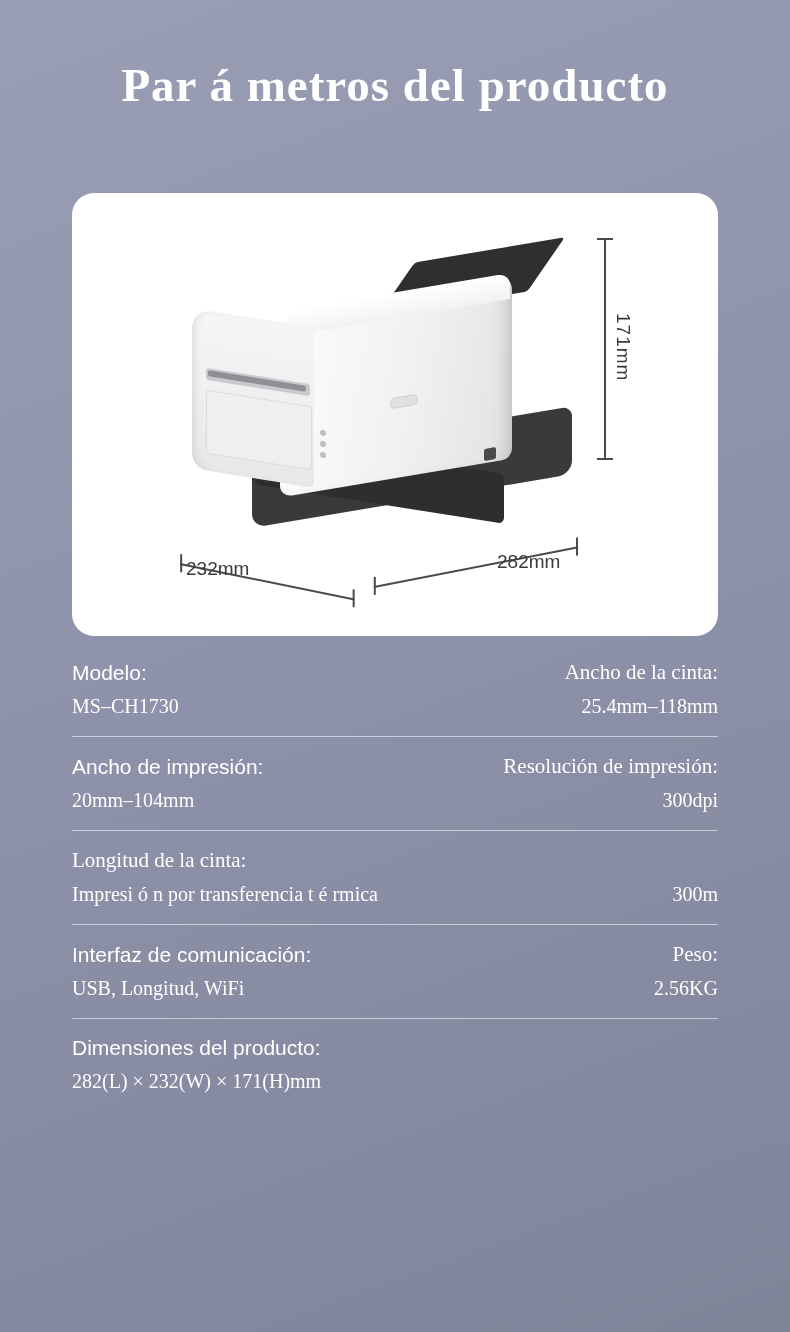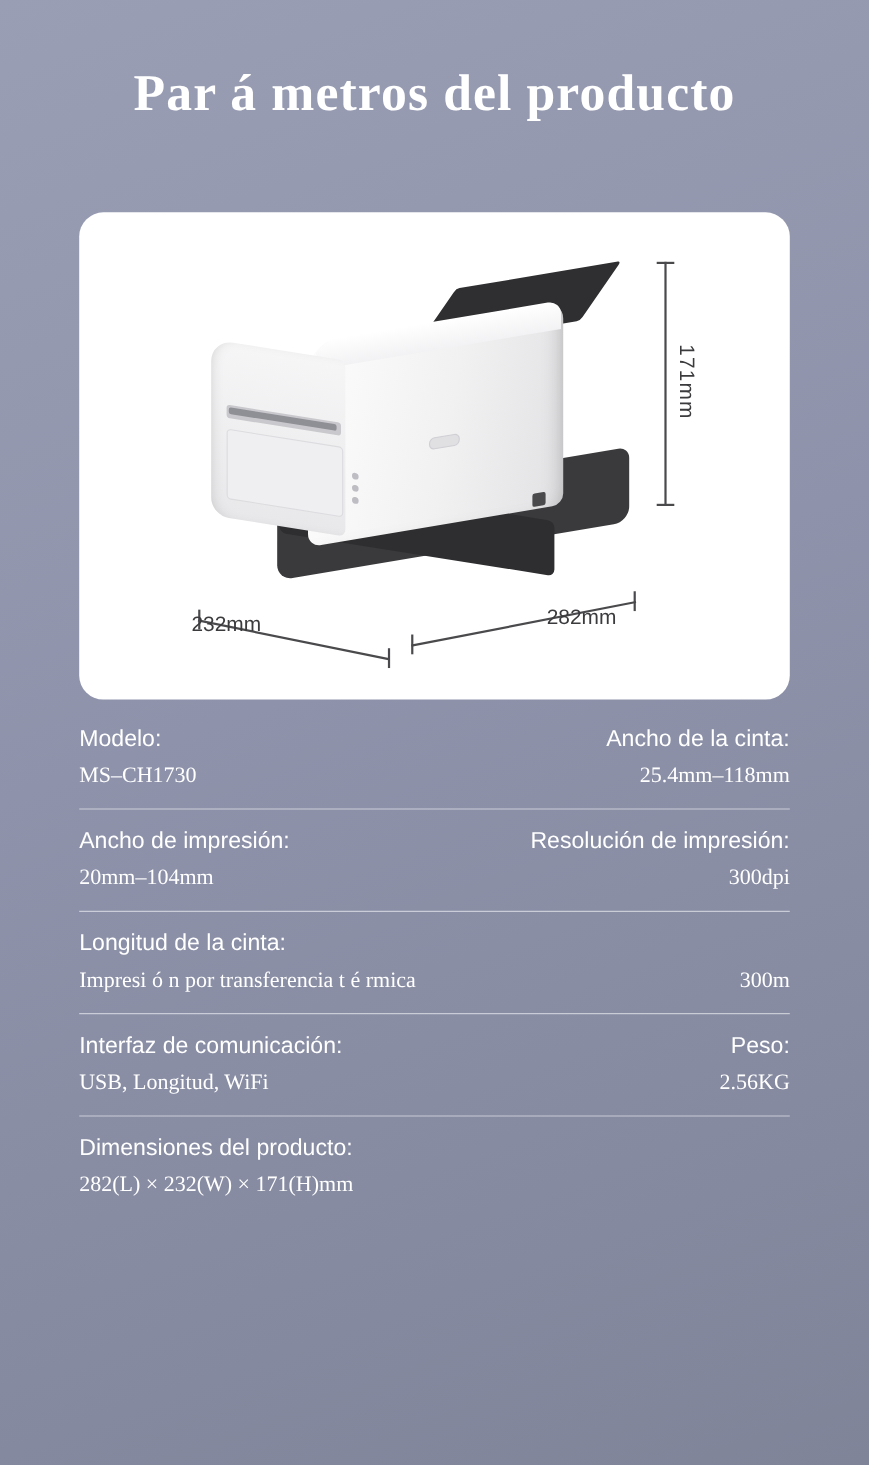--- a/index.html
+++ b/index.html
@@ -253,21 +253,21 @@
   .dim-h-right::after {
     content: "";
     position: absolute;
     right: 0; top: -9px;
     width: 2px; height: 18px;
     background: #4a4a4d;
     transform: rotate(11deg);
   }
   .dim-label-left {
     position: absolute;
-    left: 102px;
+    left: 114px;
     top: 365px;
     color: #3b3b3e;
     font-size: 19px;
   }
   .dim-label-right {
     position: absolute;
     left: 425px;
     top: 358px;
     color: #3b3b3e;
     font-size: 19px;
@@ -301,21 +301,21 @@
   .val {
     color: #ffffff;
     font-size: 20px;
     font-family: "Liberation Serif", serif;
   }
   .spec-line.values {
     margin-top: 10px;
     gap: 16px;
   }
   .left-col { text-align: left; }
-  .right-col { text-align: right; }
+  .right-col { text-align: right; font-family: Liberation Serif, serif; }
 </style>
 </head>
 <body>
 
 <div class="page">
 
   <div class="title">Par á metros del producto</div>
 
   <div class="hero-card">
 

